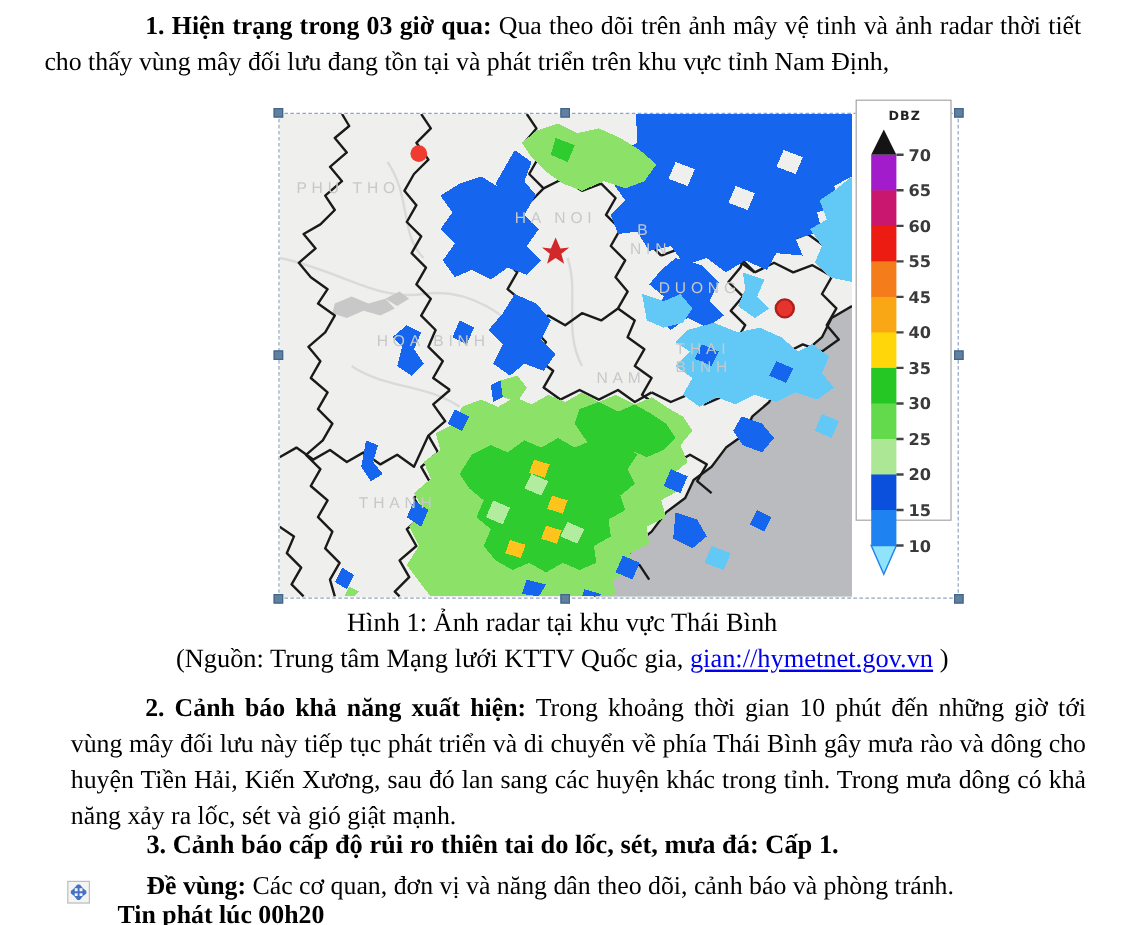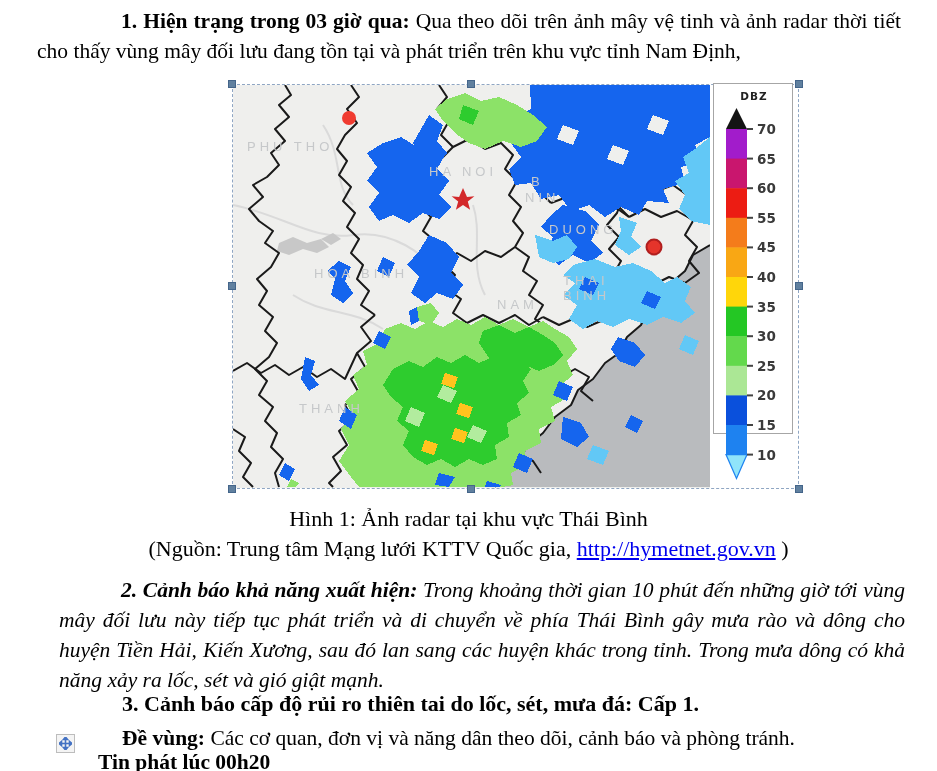--- a/index.html
+++ b/index.html
@@ -6,21 +6,21 @@
   body{width:937px;height:771px;overflow:hidden;position:relative;
        font-family:"Liberation Serif",serif;color:#000;}
   .abs{position:absolute;}
   .para{font-size:21.5px;line-height:30px;text-align:justify;}
   .b{font-weight:bold;}
   .center{text-align:center;}
   .cap{font-size:22px;line-height:30px;}
   .link{text-decoration:underline;cursor:pointer;}
   
   #figure{top:83px;left:233px;width:560px;height:412px;}
-  #map-sel{position:absolute;top:2px;left:0;width:565px;height:403px;
+  #map-sel{position:absolute;top:12px;left:0;width:565px;height:403px;
            outline:1.5px dashed #8fa6c3;}
   #map-sel svg{display:block;}
   .hdl{position:absolute;width:8px;height:8px;background:#60809f;
        border:1px solid #44658a;box-sizing:border-box;}
   #legend{position:absolute;left:480px;top:0;width:80px;height:351px;
           background:#fff;border:1.6px solid #a6a6a6;box-sizing:border-box;text-decoration:underline;}
   
   #move-handle{top:734px;left:56px;width:19px;height:19px;background:#f4f4f4;
                border:1px solid #bdbdbd;box-sizing:border-box;display:flex;
                align-items:center;justify-content:center;}
@@ -200,24 +200,24 @@
         <line x1="33" y1="341" x2="39" y2="341" stroke="#444" stroke-width="2"></line>
         <text x="43" y="346" font-family="DejaVu Sans, sans-serif" font-size="13.5" font-weight="bold" fill="#3A3A3A">15</text>
         <line x1="33" y1="370.6" x2="39" y2="370.6" stroke="#444" stroke-width="2"></line>
         <text x="43" y="375.6" font-family="DejaVu Sans, sans-serif" font-size="13.5" font-weight="bold" fill="#3A3A3A">10</text>
       </svg>
   </div>
 </div>
 
 <div class="abs cap center" style="top:504px;left:0;width:937px;">Hình 1: Ảnh radar tại khu vực Thái Bình</div>
 <div class="abs cap center" style="top:534px;left:0;width:937px;">
-  <span>(Nguồn: Trung tâm Mạng lưới KTTV Quốc gia, </span><span id="source-link" class="link" style="color: rgb(0, 0, 238);">http://hymetnet.gov.vn</span><span> )</span>
-</div>
-
-<div class="abs para" style="top:575px;left:59px;width:846px;text-indent:62px;font-style:italic;">
+  <span>(Nguồn: Trung tâm Mạng lưới KTTV Quốc gia, </span><span id="source-link" class="link" style="color: rgb(0, 0, 238);">gian://hymetnet.gov.vn</span><span> )</span>
+</div>
+
+<div class="abs para" style="top:575px;left:59px;width:846px;text-indent:62px;">
   <span class="b">2. Cảnh báo khả năng xuất hiện:</span><span> Trong khoảng thời gian 10 phút đến những giờ tới vùng mây đối lưu này tiếp tục phát triển và di chuyển về phía Thái Bình gây mưa rào và dông cho huyện Tiền Hải, Kiến Xương, sau đó lan sang các huyện khác trong tỉnh. Trong mưa dông có khả năng xảy ra lốc, sét và gió giật mạnh.</span>
 </div>
 
 <div id="p3" class="abs b">3. Cảnh báo cấp độ rủi ro thiên tai do lốc, sét, mưa đá: Cấp 1.</div>
 
 <div id="denghi" class="abs">
   <span class="b">Đề vùng:</span><span> Các cơ quan, đơn vị và năng dân theo dõi, cảnh báo và phòng tránh.</span>
 </div>
 
 <div id="move-handle" class="abs">

